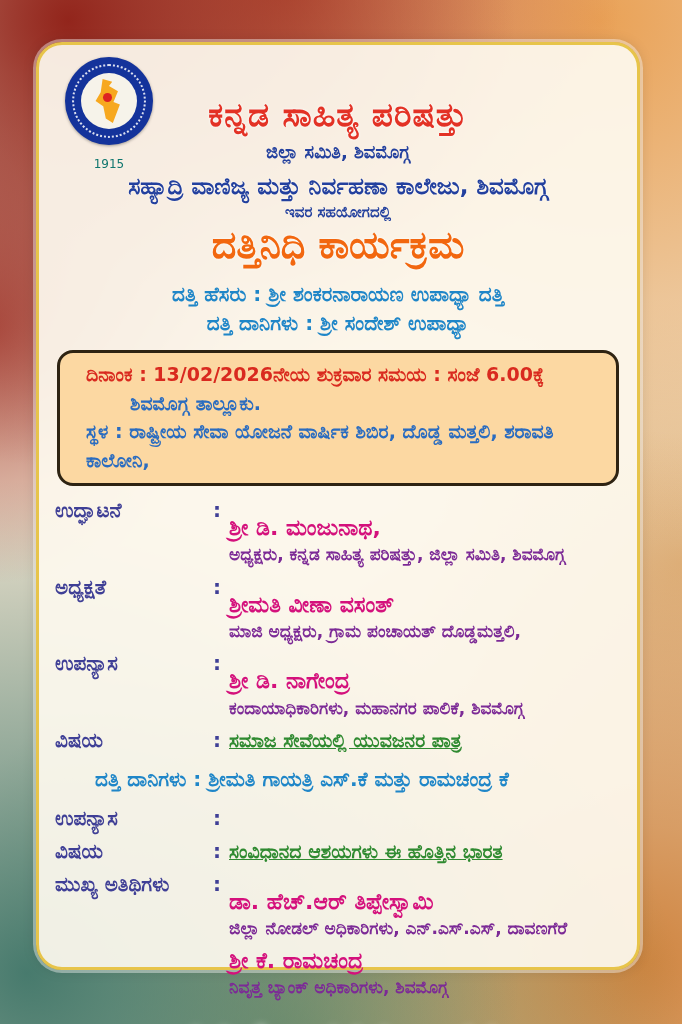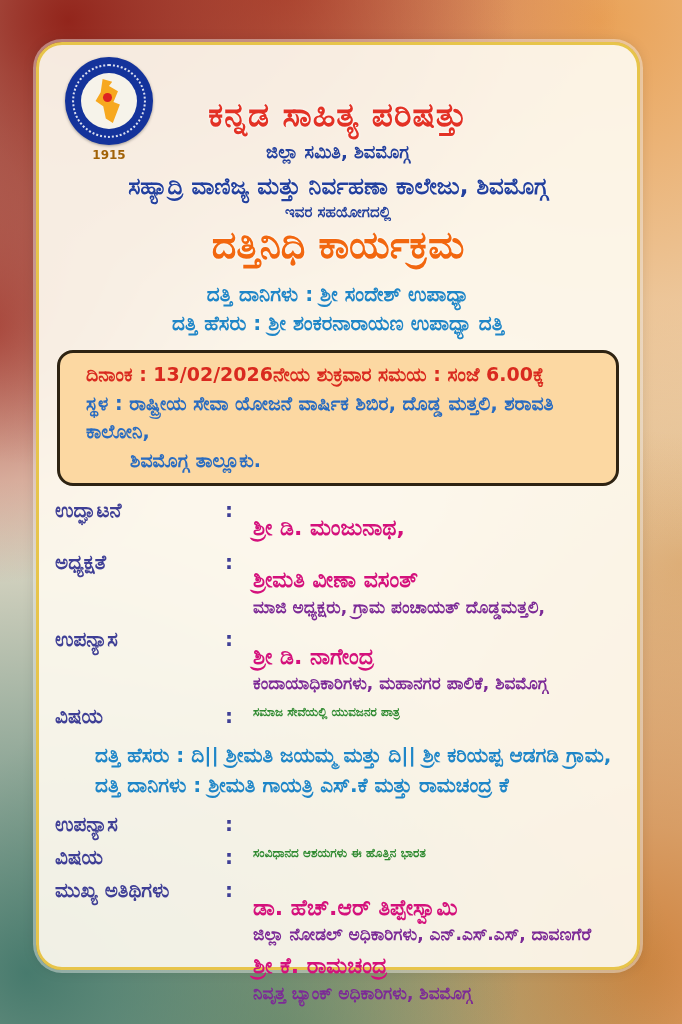--- a/index.html
+++ b/index.html
@@ -47,38 +47,38 @@
     background:#14339b;display:flex;align-items:center;justify-content:center;
     box-shadow:0 1px 3px rgba(0,0,0,.35);
   }
   .logo::after{content:"";position:absolute;inset:7px;border:2px dotted rgba(255,255,255,.85);border-radius:50%;}
   .logo-inner{width:56px;height:56px;border-radius:50%;background:#f6f3ea;position:relative;overflow:hidden;}
   .logo-map{
     position:absolute;left:12px;top:6px;width:32px;height:44px;background:#f7a81f;
     clip-path:polygon(30% 0,60% 6%,50% 16%,78% 28%,64% 52%,84% 58%,62% 100%,40% 90%,32% 62%,8% 50%,24% 30%);
   }
   .logo-map::after{content:"";position:absolute;left:10px;top:14px;width:9px;height:9px;border-radius:50%;background:#d22;}
-  .logo-year{margin-top:3px;font-size:12px;font-weight:bold;color:#a16207;}
+  .logo-year{margin-top:12px;font-size:12px;font-weight:normal;color:#0f766e;}
   .endow{－:0;text-align:center;margin-top:12px;font-size:20px;font-weight:bold;color:var(--endow-blue);line-height:1.45;}
   .schedule-box{
     margin:12px 4px 0 4px;background:var(--box-bg);
     border:3px solid var(--box-border);border-radius:16px;
     padding:7px 14px 9px 26px;line-height:1.5;
   }
   .date-line{font-size:19px;font-weight:bold;color:var(--date-red);}
   .venue-line{font-size:19px;font-weight:bold;color:var(--venue-blue);}
   .venue-cont{padding-left:44px;}
   .rows{margin-top:10px;}
-  .row{display:flex;align-items:flex-start;padding:0 2px;margin-top:7px;gap:12px;}
+  .row{display:flex;align-items:flex-start;padding:0 2px;margin-top:7px;}
   .row-label{flex:0 0 158px;font-size:20px;font-weight:bold;color:var(--label-indigo);padding-top:2px;}
   .row-colon{flex:0 0 16px;font-size:20px;font-weight:bold;color:var(--label-indigo);padding-top:2px;}
   .row-main{flex:1;}
   .guest-name{font-size:22px;font-weight:bold;color:var(--name-magenta);line-height:1.2;margin-top:19px;}
   .guest-desc{font-size:17px;font-weight:bold;color:var(--desc-purple);margin-top:3px;line-height:1.25;}
-  .topic{font-size:12px;font-weight:bold;color:var(--topic-green);padding-top:3px;}
+  .topic{font-size:19px;font-weight:bold;color:var(--topic-green);padding-top:3px;text-decoration:underline;}
   .guest2{margin-top:8px;}
   .endow2{margin-top:12px;font-size:20px;font-weight:bold;color:var(--endow-blue);line-height:1.5;padding-left:42px;}
   .endow2 .cont{padding-left:104px;}
   .welcome{
     margin-top:18px;text-align:center;font-size:40px;font-weight:bold;
     color:var(--welcome-red);letter-spacing:2px;
     text-shadow:
       -2px -2px 0 var(--welcome-gold), 2px -2px 0 var(--welcome-gold),
       -2px 2px 0 var(--welcome-gold), 2px 2px 0 var(--welcome-gold),
       0 -2px 0 var(--welcome-gold), 0 2px 0 var(--welcome-gold),
@@ -103,36 +103,37 @@
 
     <div class="hdr">
       <div class="org-title">ಕನ್ನಡ ಸಾಹಿತ್ಯ ಪರಿಷತ್ತು</div>
       <div class="org-subtitle">ಜಿಲ್ಲಾ ಸಮಿತಿ, ಶಿವಮೊಗ್ಗ</div>
       <div class="college">ಸಹ್ಯಾದ್ರಿ ವಾಣಿಜ್ಯ ಮತ್ತು ನಿರ್ವಹಣಾ ಕಾಲೇಜು, ಶಿವಮೊಗ್ಗ</div>
       <div class="collab">ಇವರ ಸಹಯೋಗದಲ್ಲಿ</div>
       <div class="event-title">ದತ್ತಿನಿಧಿ ಕಾರ್ಯಕ್ರಮ</div>
     </div>
 
     <div class="endow">
+      <div>ದತ್ತಿ ಹೆಸರು : ಶ್ರೀ ಶಂಕರನಾರಾಯಣ ಉಪಾಧ್ಯಾ ದತ್ತಿ</div>
       <div>ದತ್ತಿ ದಾನಿಗಳು : ಶ್ರೀ ಸಂದೇಶ್ ಉಪಾಧ್ಯಾ</div>
-      <div>ದತ್ತಿ ಹೆಸರು : ಶ್ರೀ ಶಂಕರನಾರಾಯಣ ಉಪಾಧ್ಯಾ ದತ್ತಿ</div>
     </div>
 
     <div class="schedule-box">
       <div class="date-line">ದಿನಾಂಕ : 13/02/2026ನೇಯ ಶುಕ್ರವಾರ ಸಮಯ : ಸಂಜೆ 6.00ಕ್ಕೆ</div>
+      <div class="venue-line venue-cont">ಶಿವಮೊಗ್ಗ ತಾಲ್ಲೂಕು.</div>
       <div class="venue-line">ಸ್ಥಳ : ರಾಷ್ಟ್ರೀಯ ಸೇವಾ ಯೋಜನೆ ವಾರ್ಷಿಕ ಶಿಬಿರ, ದೊಡ್ಡ ಮತ್ತಲಿ, ಶರಾವತಿ ಕಾಲೋನಿ,</div>
-      <div class="venue-line venue-cont">ಶಿವಮೊಗ್ಗ ತಾಲ್ಲೂಕು.</div>
     </div>
 
     <div class="rows">
       <div class="row">
         <div class="row-label">ಉದ್ಘಾಟನೆ</div>
         <div class="row-colon">:</div>
         <div class="row-main">
           <div class="guest-name">ಶ್ರೀ ಡಿ. ಮಂಜುನಾಥ,</div>
+          <div class="guest-desc">ಅಧ್ಯಕ್ಷರು, ಕನ್ನಡ ಸಾಹಿತ್ಯ ಪರಿಷತ್ತು, ಜಿಲ್ಲಾ ಸಮಿತಿ, ಶಿವಮೊಗ್ಗ</div>
         </div>
       </div>
       <div class="row">
         <div class="row-label">ಅಧ್ಯಕ್ಷತೆ</div>
         <div class="row-colon">:</div>
         <div class="row-main">
           <div class="guest-name">ಶ್ರೀಮತಿ ವೀಣಾ ವಸಂತ್</div>
           <div class="guest-desc">ಮಾಜಿ ಅಧ್ಯಕ್ಷರು, ಗ್ರಾಮ ಪಂಚಾಯತ್ ದೊಡ್ಡಮತ್ತಲಿ,</div>
         </div>
       </div>
@@ -147,21 +148,20 @@
       <div class="row">
         <div class="row-label">ವಿಷಯ</div>
         <div class="row-colon">:</div>
         <div class="row-main">
           <div class="topic">ಸಮಾಜ ಸೇವೆಯಲ್ಲಿ ಯುವಜನರ ಪಾತ್ರ</div>
         </div>
       </div>
     </div>
 
     <div class="endow2">
-      <div>ದತ್ತಿ ಹೆಸರು : ದಿ|| ಶ್ರೀಮತಿ ಜಯಮ್ಮ ಮತ್ತು ದಿ|| ಶ್ರೀ ಕರಿಯಪ್ಪ ಆಡಗಡಿ ಗ್ರಾಮ,</div>
       <div>ದತ್ತಿ ದಾನಿಗಳು : ಶ್ರೀಮತಿ ಗಾಯತ್ರಿ ಎಸ್.ಕೆ ಮತ್ತು ರಾಮಚಂದ್ರ ಕೆ</div>
     </div>
 
     <div class="rows">
       <div class="row">
         <div class="row-label">ಉಪನ್ಯಾಸ</div>
         <div class="row-colon">:</div>
       </div>
       <div class="row">
         <div class="row-label">ವಿಷಯ</div>

